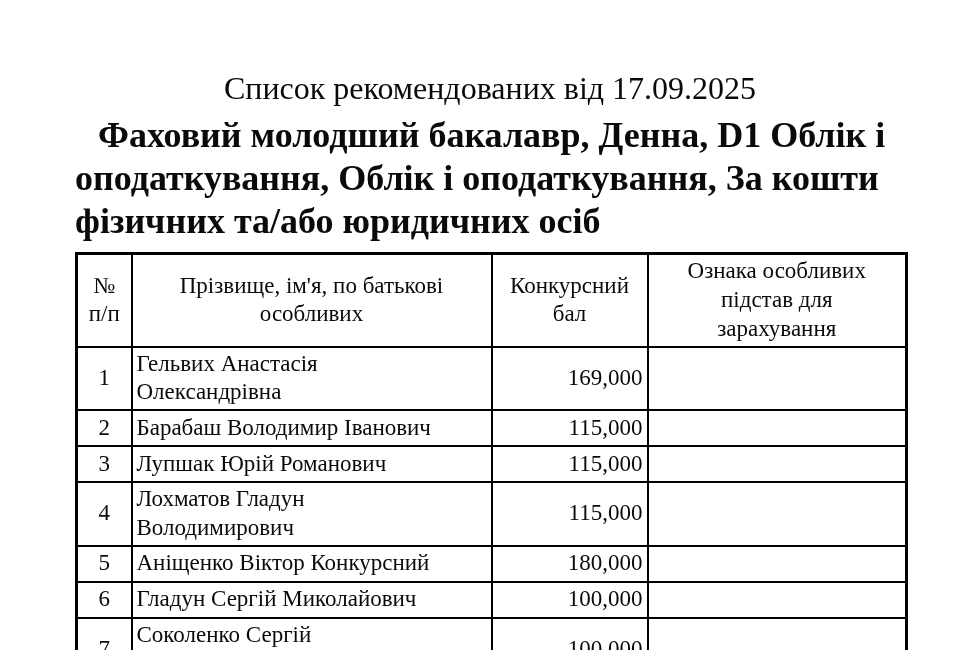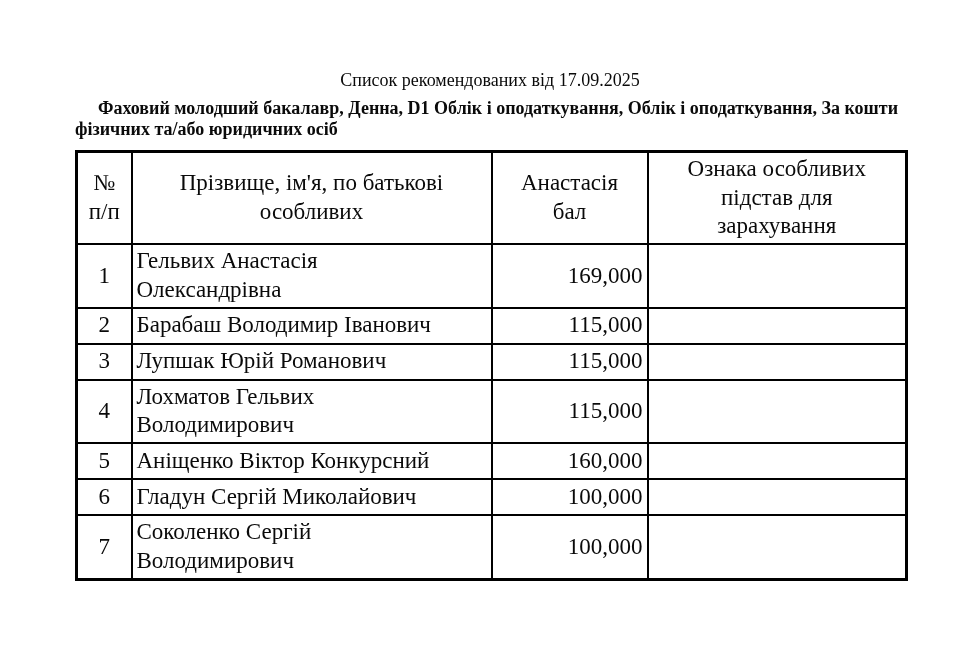--- a/index.html
+++ b/index.html
@@ -11,30 +11,30 @@
     font-family: "Liberation Serif", "DejaVu Serif", serif;
     overflow: hidden;
   }
   .page {
     width: 960px; height: 650px;
     padding: 70px 0 0 75px;
   }
   .doc-title {
     width: 830px;
     margin: 0;
-    font-size: 18px;
+    font-size: 32px;
     font-weight: normal;
     text-align: center;
     line-height: 1.15;
     white-space: nowrap;
   }
   .doc-subtitle {
     width: 848px;
     margin: 7px 0 0 0;
-    font-size: 18px;
+    font-size: 36px;
     font-weight: bold;
     line-height: 1.2;
     text-indent: 23px;
     letter-spacing: 0px;
   }
   table.list {
     margin-top: 9px;
     width: 830px;
     border-collapse: collapse;
     table-layout: fixed;
@@ -76,21 +76,21 @@
       <col style="width:360px">
       <col style="width:156px">
       <col style="width:259px">
     </colgroup>
     <thead>
       <tr>
         <th class="pre">№
 п/п</th>
         <th class="pre">Прізвище, ім'я, по батькові
 особливих</th>
-        <th class="pre">Анастасія
+        <th class="pre">Конкурсний
 бал</th>
         <th class="pre">Ознака особливих
 підстав для
 зарахування</th>
       </tr>
     </thead>
     <tbody>
       <tr class="row-tall">
         <td class="cell-num">1</td>
         <td class="cell-name pre">Гельвих Анастасія
@@ -105,29 +105,29 @@
         <td class="cell-note"></td>
       </tr>
       <tr class="row-short">
         <td class="cell-num">3</td>
         <td class="cell-name pre">Лупшак Юрій Романович</td>
         <td class="cell-score">115,000</td>
         <td class="cell-note"></td>
       </tr>
       <tr class="row-tall">
         <td class="cell-num">4</td>
-        <td class="cell-name pre">Лохматов Гельвих
+        <td class="cell-name pre">Лохматов Гладун
 Володимирович</td>
         <td class="cell-score">115,000</td>
         <td class="cell-note"></td>
       </tr>
       <tr class="row-short">
         <td class="cell-num">5</td>
         <td class="cell-name pre">Аніщенко Віктор Конкурсний</td>
-        <td class="cell-score">160,000</td>
+        <td class="cell-score">180,000</td>
         <td class="cell-note"></td>
       </tr>
       <tr class="row-short">
         <td class="cell-num">6</td>
         <td class="cell-name pre">Гладун Сергій Миколайович</td>
         <td class="cell-score">100,000</td>
         <td class="cell-note"></td>
       </tr>
       <tr class="row-tall">
         <td class="cell-num">7</td>

